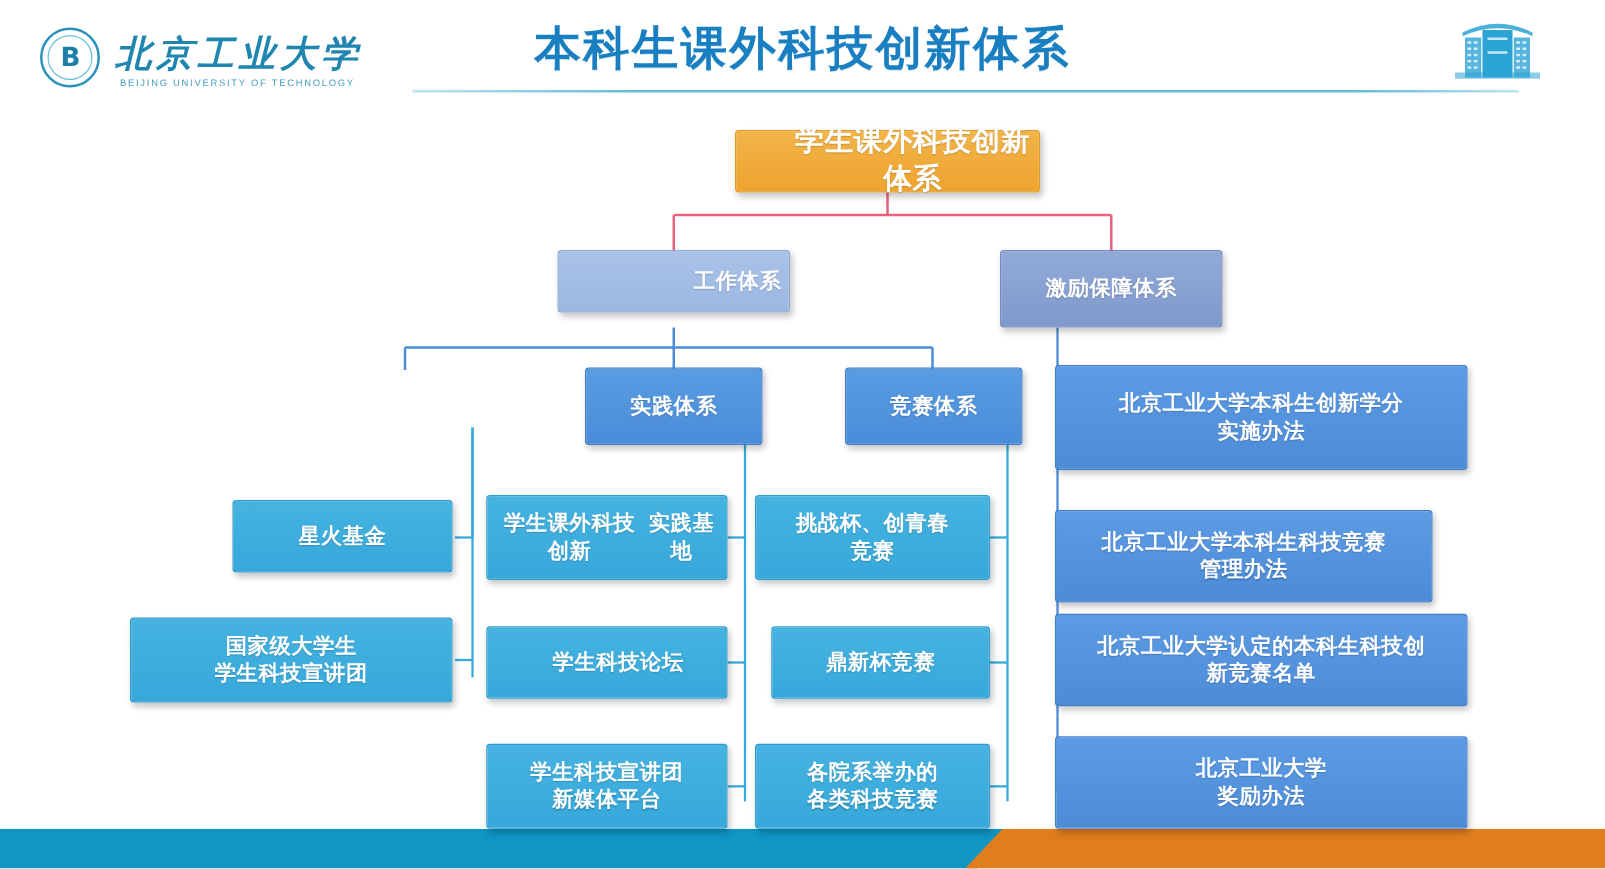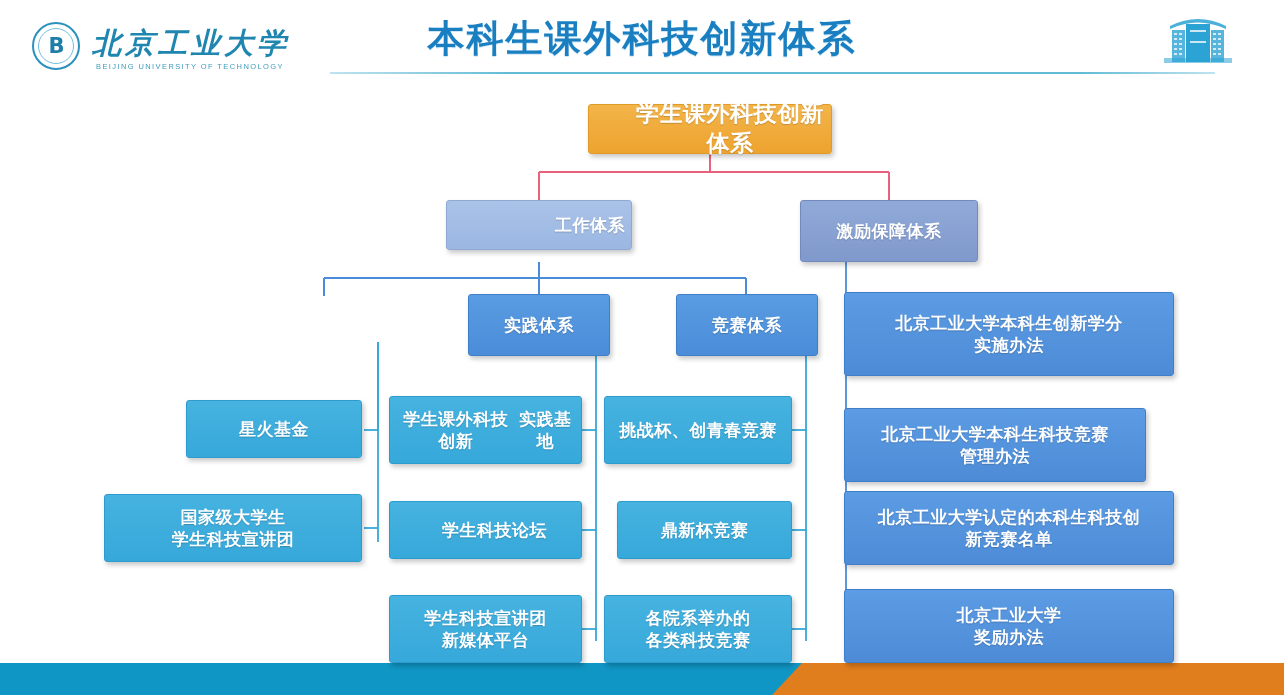--- a/index.html
+++ b/index.html
@@ -254,21 +254,21 @@
 
     <div class="node n-leaf" style="left:389px;top:413px;width:193px;height:58px;padding-left:24px;">
       <span>学生科技论坛</span>
     </div>
 
     <div class="node n-leaf" style="left:389px;top:507px;width:193px;height:68px;flex-direction:column;">
       <span>学生科技宣讲团</span>
       <span>新媒体平台</span>
     </div>
 
-    <div class="node n-leaf" style="left:604px;top:308px;width:188px;height:68px;">
+    <div class="node n-leaf" style="left:604px;top:308px;width:188px;height:68px;flex-direction:column;">
       <span>挑战杯、创青春</span>
       <span>竞赛</span>
     </div>
 
     <div class="node n-leaf" style="left:617px;top:413px;width:175px;height:58px;">
       <span>鼎新杯竞赛</span>
     </div>
 
     <div class="node n-leaf" style="left:604px;top:507px;width:188px;height:68px;flex-direction:column;">
       <span>各院系举办的</span>

